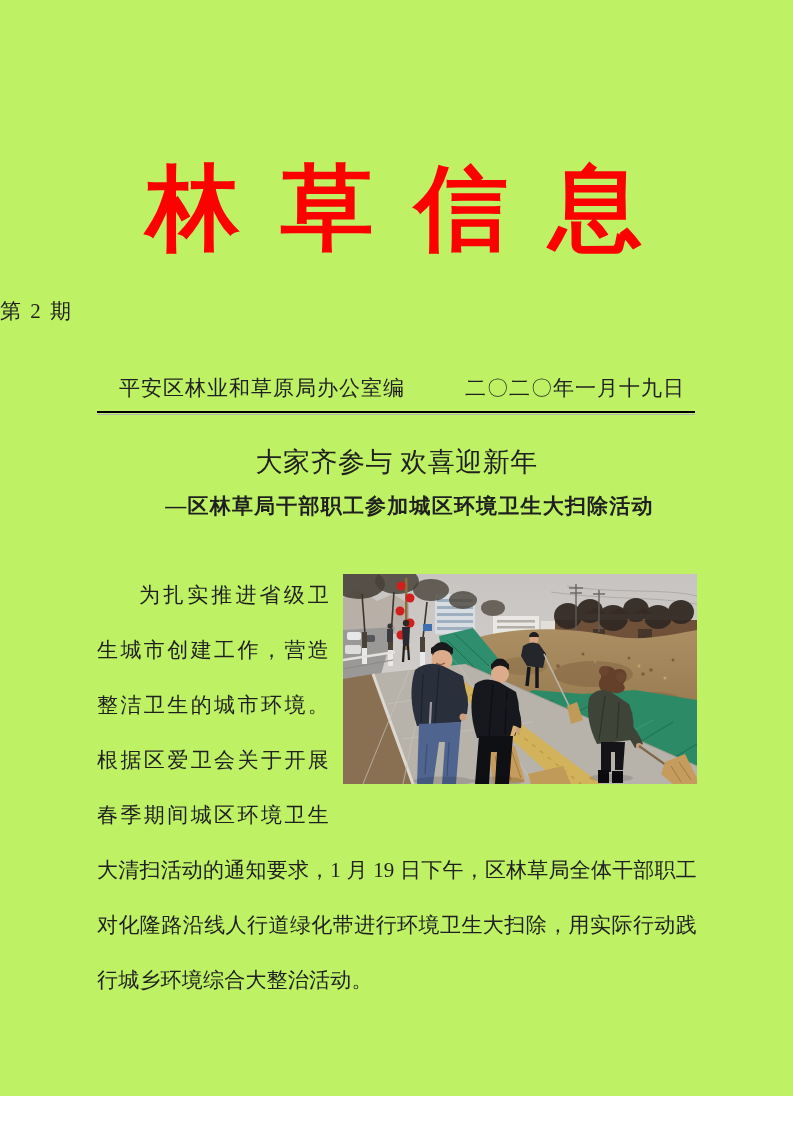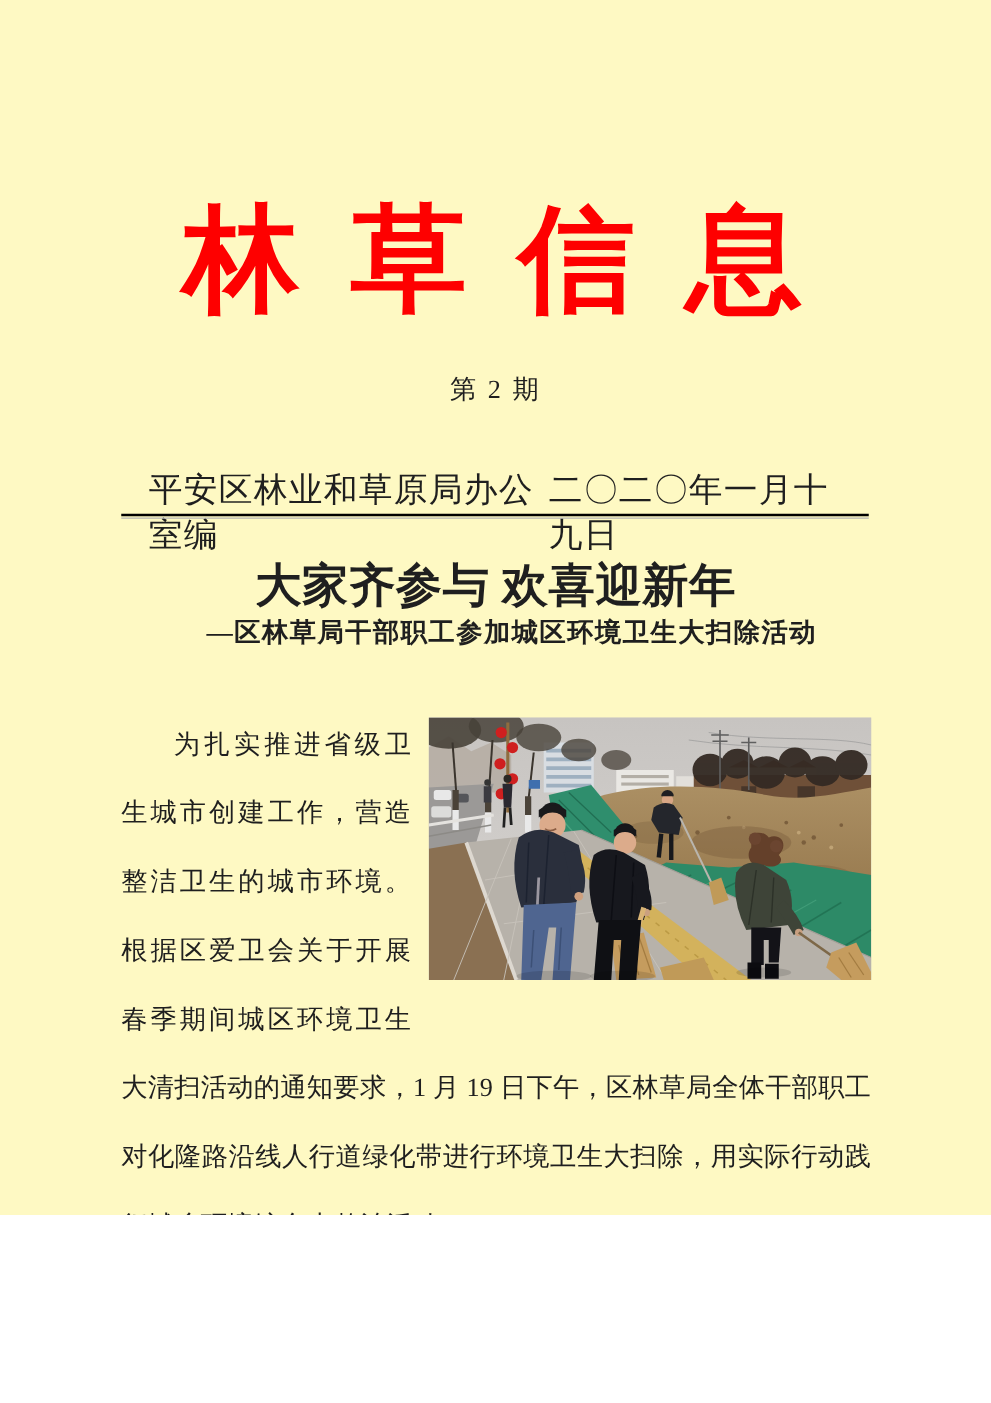--- a/index.html
+++ b/index.html
@@ -1,30 +1,30 @@
 <!DOCTYPE html>
 <html><head>
 <meta charset="utf-8">
 <style>
   html,body{margin:0;padding:0;background:#ffffff;}
   body{width:793px;height:1122px;font-family:"Liberation Serif","DejaVu Serif",serif;color:#1f1f1f;}
-  .sheet{position:relative;width:793px;height:972px;background:#fef9c3;overflow:hidden;}
+  .sheet{position:relative;width:793px;height:1096px;background:#bef264;overflow:hidden;}
 
   .title{position:absolute;top:156px;left:0;width:100%;text-align:center;
          font-size:93px;font-weight:bold;letter-spacing:5px;word-spacing:8px;
          line-height:1.15;white-space:nowrap;}
-  .issue{position:absolute;top:297px;left:0;width:100%;text-align:center;
+  .issue{position:absolute;top:297px;left:0;width:100%;text-align:left;
          font-size:21px;letter-spacing:2px;}
   .inforow{position:absolute;top:374px;left:97px;width:598px;box-sizing:border-box;
            padding:0 10px 0 22px;display:flex;justify-content:space-between;
-           font-size:27px;letter-spacing:1px;}
+           font-size:21px;letter-spacing:1px;}
   .rule{position:absolute;top:411px;left:97px;width:598px;height:4px;
         border-top:2.5px solid #000;border-bottom:1px solid #b5b5b5;box-sizing:border-box;}
   .headline{position:absolute;top:444px;left:0;width:100%;text-align:center;
-            font-size:37px;font-weight:bold;letter-spacing:0.5px;}
+            font-size:27px;font-weight:normal;letter-spacing:0.5px;}
   .subheadline{position:absolute;top:492px;left:13px;width:100%;text-align:center;
                font-size:21px;font-weight:bold;letter-spacing:1.2px;}
 
   .article{position:absolute;top:568px;left:97px;width:600px;
            font-size:21px;line-height:55px;letter-spacing:0.2px;
            text-align:justify;text-justify:inter-ideograph;}
   .article p{margin:0;text-indent:2em;}
   .photo{float:right;width:354px;height:210px;margin:6px 0 10px 14px;
          overflow:hidden;background:#cac7c4;}
   .photo svg{display:block;}

